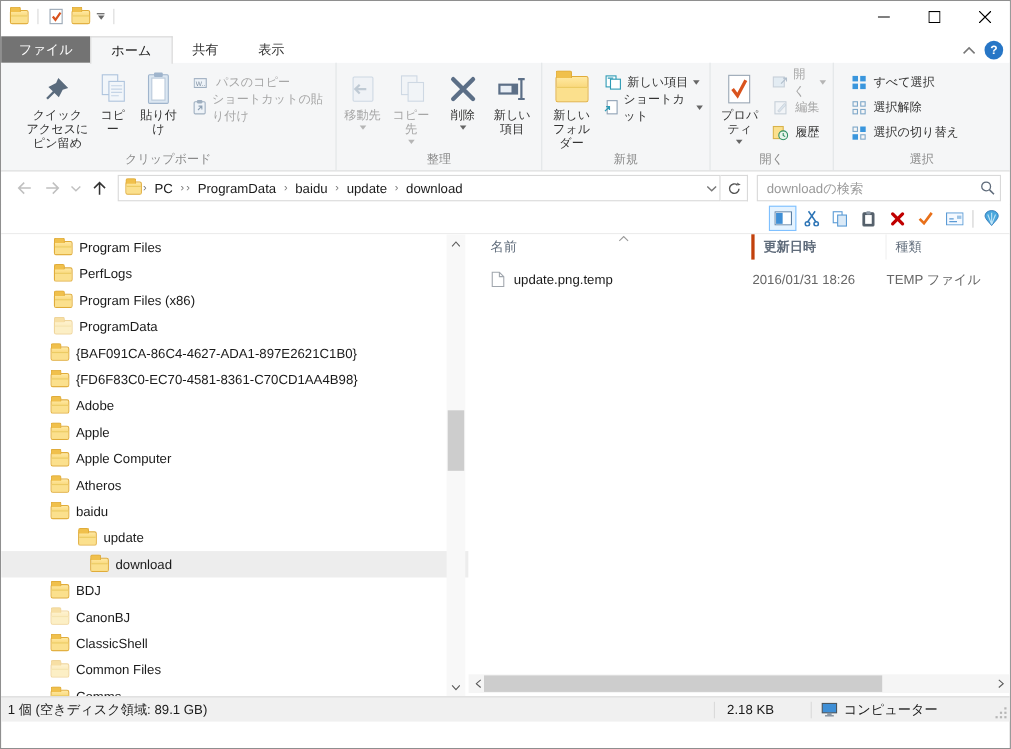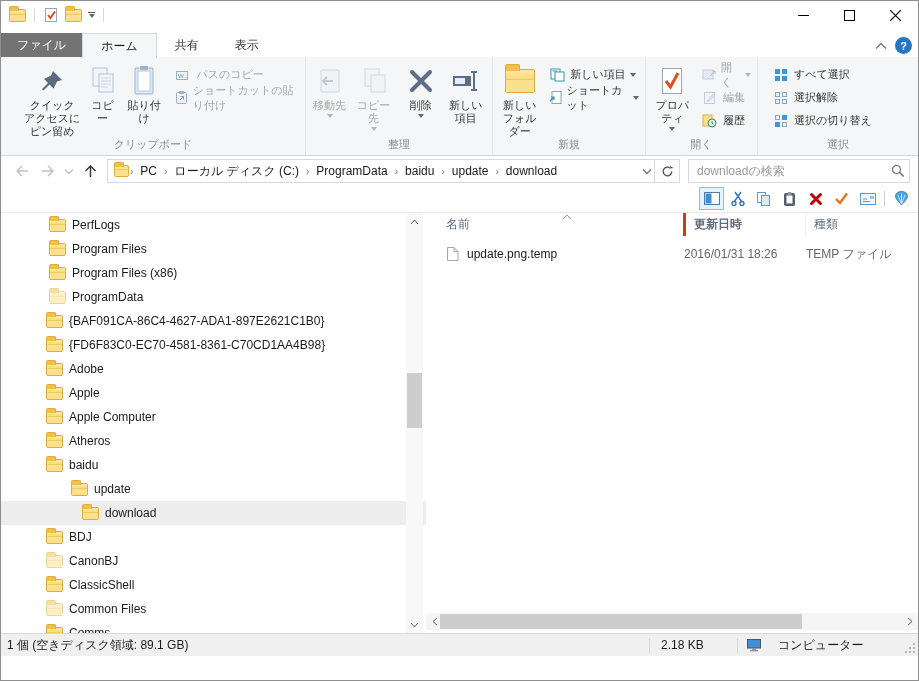--- a/index.html
+++ b/index.html
@@ -95,21 +95,21 @@
   
   .statusbar { height:24px; border-top:1px solid #ebebeb; display:flex; align-items:center; padding:0 8px; background:#fff; position:relative; }
   .status-sep { width:1px; height:14px; background:#dcdcdc; margin-left:10px; }
   .viewbtns { position:absolute; right:4px; top:1px; display:flex; gap:3px; }
   .vbtn { width:24px; height:21px; display:flex; align-items:center; justify-content:center; border:1px solid transparent; }
   .vbtn-active { background:#cce8ff; border-color:#56a9e8; }
 
   .bottombar { height:23px; background:#f0f0f0; border-top:1px solid #d9d9d9; position:relative; display:flex; align-items:center; font-size:12px; color:#1a1a1a; }
   .bb-left { padding-left:6px; }
   .bb-size { position:absolute; left:660px; }
-  .bb-loc { position:absolute; left:745px; display:flex; align-items:center; gap:16px; }
+  .bb-loc { position:absolute; left:745px; display:flex; align-items:center; gap:5px; }
   .bb-sep { position:absolute; top:4px; width:1px; height:15px; background:#dadada; }
   .grip { position:absolute; right:2px; bottom:2px; width:14px; height:14px; }
   .grip::before { content:""; position:absolute; right:1px; bottom:1px; width:2px; height:2px; background:#b6b6b6;
       box-shadow:-4px 0 #b6b6b6,-8px 0 #b6b6b6,0 -4px #b6b6b6,-4px -4px #b6b6b6,0 -8px #b6b6b6; }
 
   svg { display:block; }
 </style>
 </head>
 <body>
 
@@ -400,21 +400,20 @@
       <svg width="15" height="15" viewBox="0 0 15 15">
           <path d="M7.5 13 V2.5 M2.5 7 l5-5 5 5" fill="none" stroke="#333" stroke-width="1.4"></path>
         </svg>
     </span>
 
     <div class="addrbox">
       <span class="fold fold-sm-addr"></span>
       <span class="crumb-sep">›</span>
       <span class="crumb">PC</span>
       <span class="crumb-sep">›</span>
-      <span class="crumb">ローカル ディスク (C:)</span>
       <span class="crumb-sep">›</span>
       <span class="crumb">ProgramData</span>
       <span class="crumb-sep">›</span>
       <span class="crumb">baidu</span>
       <span class="crumb-sep">›</span>
       <span class="crumb">update</span>
       <span class="crumb-sep">›</span>
       <span class="crumb">download</span>
       <span class="addr-end">
         <svg width="10" height="7" viewBox="0 0 10 7">
@@ -491,25 +490,25 @@
         </svg>
       </span>
     </div>
   </div>
 
   <div class="main">
 
     <div class="treepane">
       <div class="trow lvl1">
           <span class="fold"></span>
+          <span class="tlabel">Program Files</span>
+        </div>
+      <div class="trow lvl1">
+          <span class="fold"></span>
           <span class="tlabel">PerfLogs</span>
-        </div>
-      <div class="trow lvl1">
-          <span class="fold"></span>
-          <span class="tlabel">Program Files</span>
         </div>
       <div class="trow lvl1">
           <span class="fold"></span>
           <span class="tlabel">Program Files (x86)</span>
         </div>
       <div class="trow lvl1">
           <span class="fold fold-faded"></span>
           <span class="tlabel">ProgramData</span>
         </div>
       <div class="trow lvl2">

